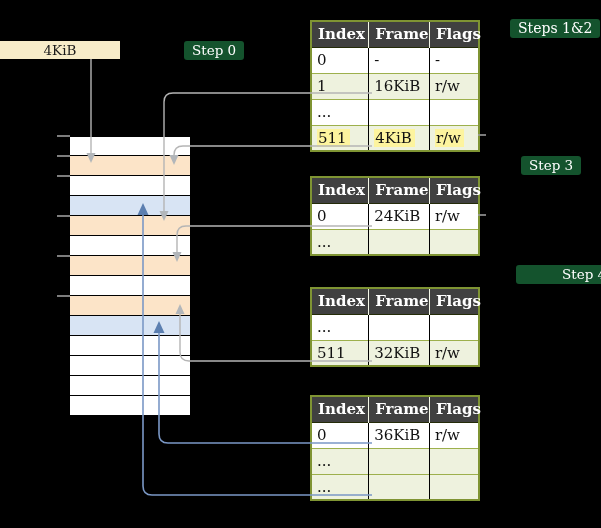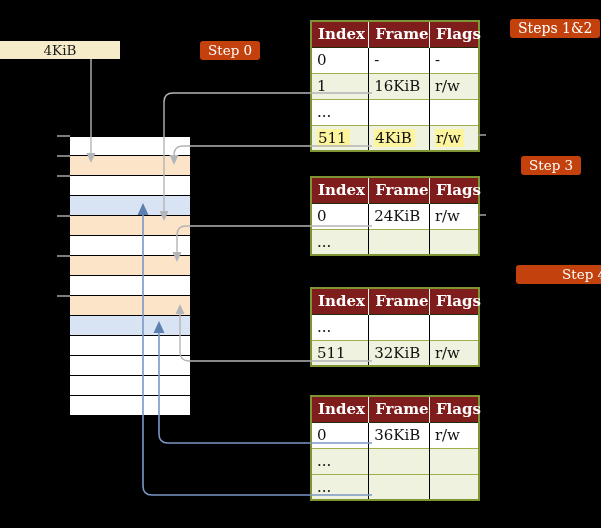--- a/index.html
+++ b/index.html
@@ -7,41 +7,41 @@
     position:relative;width:601px;height:528px;background:#000;overflow:hidden;
     font-family:"DejaVu Serif","Liberation Serif",serif;
   }
   
   #frame-label{
     position:absolute;left:0;top:41px;width:120px;height:18px;
     background:#f7ecc9;color:#1a1a1a;font-size:13.5px;line-height:18px;text-align:center;
   }
   
   .badge{
-    position:absolute;background:#c2410c;color:#fff;font-size:13.5px;line-height:16px;
+    position:absolute;background:#14532d;color:#fff;font-size:13.5px;line-height:16px;
     padding:1px 8px 2px 8px;border-radius:3px;white-space:nowrap;
   }
-  #badge-step0{left:200px;top:41px;}
+  #badge-step0{left:184px;top:41px;}
   #badge-steps12{left:510px;top:19px;font-size:14px;}
   #badge-step3{left:521px;top:156px;}
   #badge-step4{left:516px;top:265px;padding-left:46px;}
   
   #memory{position:absolute;left:70px;top:136px;width:120px;height:280px;}
   .mrow{height:20px;box-sizing:border-box;border-bottom:1px solid #000;}
   .mrow:first-child{border-top:1px solid #000;}
   .m-white{background:#ffffff;}
   .m-orange{background:#fce4c8;}
   .m-blue{background:#d8e4f4;}
   .tick{position:absolute;left:57px;width:13px;height:2px;background:#7d7d7d;}
   
   .pt-host{position:absolute;left:310px;width:170px;}
   #pt0{top:20px;} #pt1{top:176px;} #pt2{top:287px;} #pt3{top:395px;}
   table.pt{border-collapse:collapse;border:2px solid #7f9433;table-layout:fixed;width:170px;}
   table.pt th{
-    background:#7f1d1d;color:#fff;font-weight:bold;font-size:15px;text-align:left;
+    background:#404040;color:#fff;font-weight:bold;font-size:15px;text-align:left;
     height:26px;padding:0 0 0 6px;box-sizing:border-box;
   }
   table.pt th:nth-child(1){width:57px;}
   table.pt th:nth-child(2){width:60px;}
   table.pt th:nth-child(3){width:49px;}
   table.pt th:not(:last-child){border-right:1px solid #f4f7e7;}
   table.pt td{
     font-size:15px;color:#111;height:26px;padding:0 0 0 5px;box-sizing:border-box;
     border-top:1px solid #9db04c;
   }

